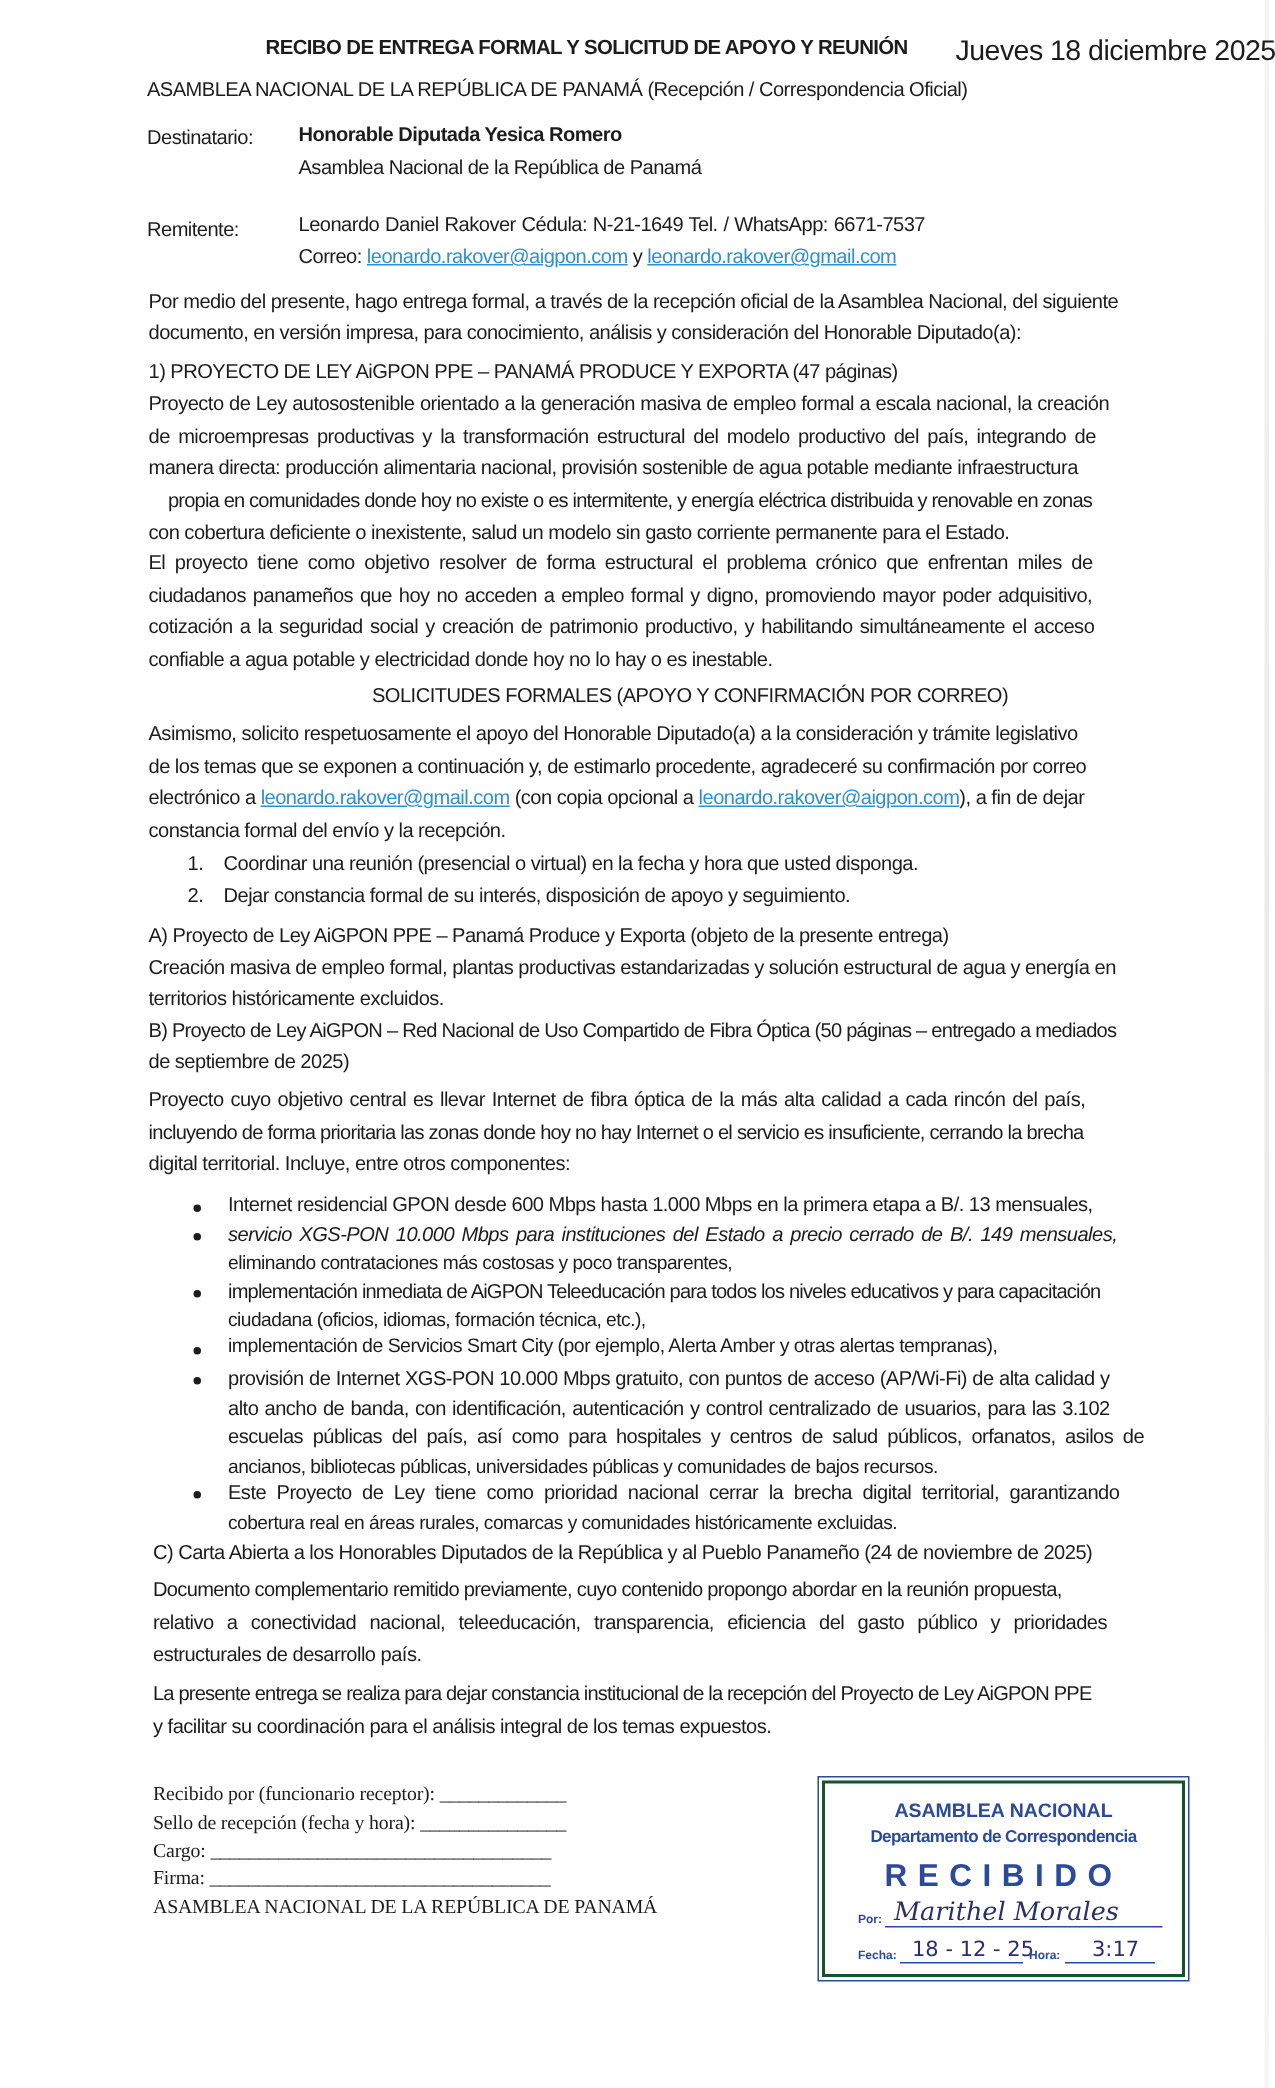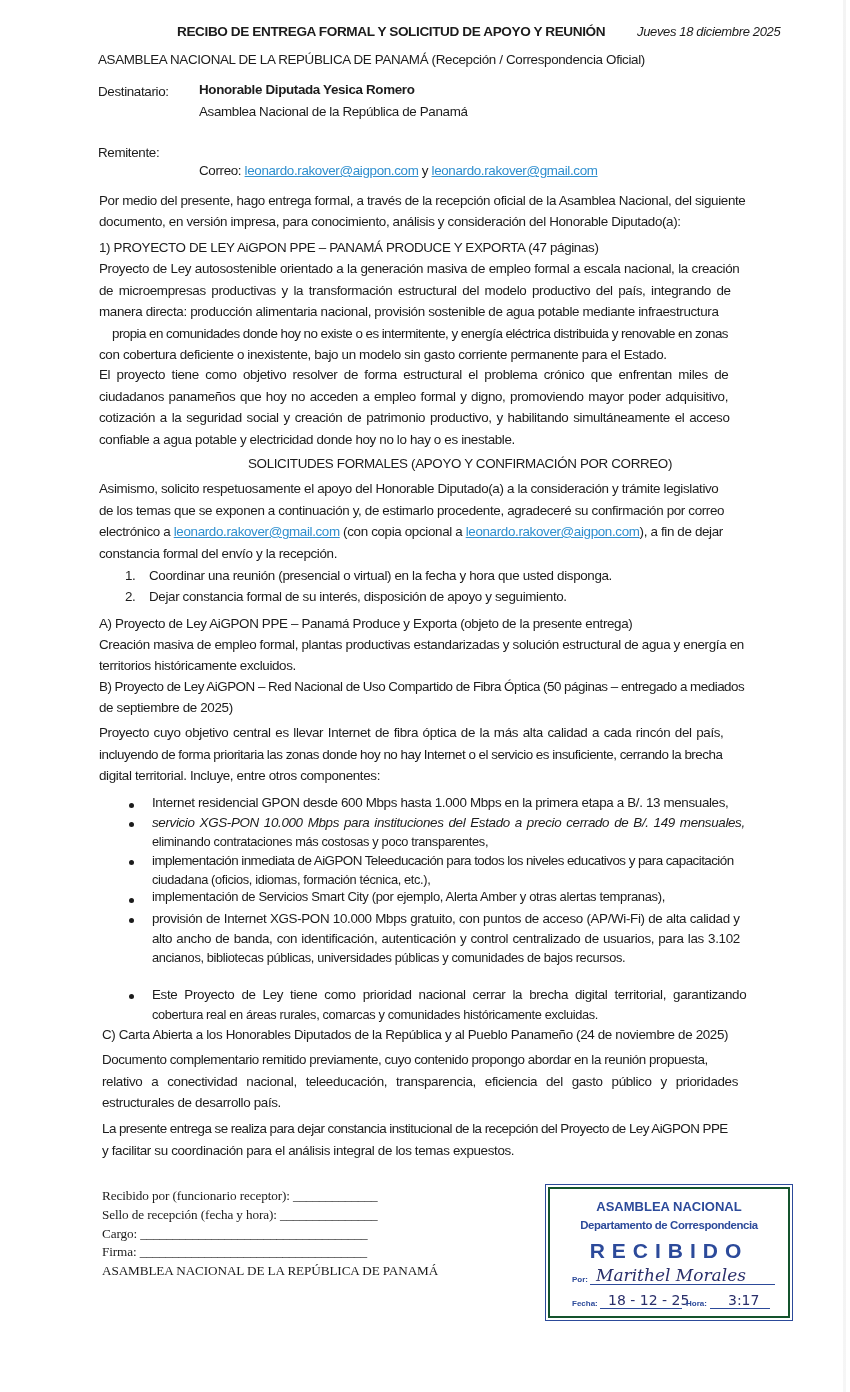--- a/index.html
+++ b/index.html
@@ -31,42 +31,43 @@
     .stamp .uline { position: absolute; border-bottom: 1px solid #2c4a9a; }
     .vscan { position: absolute; right: 4px; top: 0; width: 3px; height: 1392px; background: linear-gradient(#f4f4f4,#eaeaea,#f6f6f6); }
   </style>
 </head>
 <body>
 
 <div class="page">
   <div class="vscan"></div>
 
   <div class="abs title" style="left:177px; top:24px;">RECIBO DE ENTREGA FORMAL Y SOLICITUD DE APOYO Y REUNIÓN</div>
-  <div class="abs t" style="left:637px; top:24px; font-size:13px;font-style:italic;">Jueves 18 diciembre 2025</div>
+  <div class="abs t" style="left:637px; top:24px; font-size:19px;">Jueves 18 diciembre 2025</div>
   <div class="abs t" style="left:98px; top:52px;">ASAMBLEA NACIONAL DE LA REPÚBLICA DE PANAMÁ  (Recepción / Correspondencia Oficial)</div>
 
   <div class="abs t" style="left:98px; top:84px;">Destinatario:</div>
   <div class="abs t bold" style="left:199px; top:82px;">Honorable Diputada Yesica Romero</div>
   <div class="abs t" style="left:199px; top:104px;">Asamblea Nacional de la República de Panamá</div>
 
   <div class="abs t" style="left:98px; top:145px;">Remitente:</div>
+  <div class="abs t" style="left:199px; top:142px; word-spacing:0.5px;">Leonardo Daniel Rakover Cédula: N-21-1649    Tel. / WhatsApp: 6671-7537</div>
   <div class="abs t" style="left:199px; top:163px;">
     <span>Correo: </span><a class="link">leonardo.rakover@aigpon.com</a><span> y </span><a class="link">leonardo.rakover@gmail.com</a>
   </div>
 
   <div class="abs t" style="left:99px; top:193px;">Por medio del presente, hago entrega formal, a través de la recepción oficial de la Asamblea Nacional, del siguiente</div>
   <div class="abs t" style="left:99px; top:214px;">documento, en versión impresa, para conocimiento, análisis y consideración del Honorable Diputado(a):</div>
 
   <div class="abs t" style="left:99px; top:240px;">1) PROYECTO DE LEY AiGPON PPE – PANAMÁ PRODUCE Y EXPORTA (47 páginas)</div>
   <div class="abs t line" style="left:99px; top:258px;">
     <div style="word-spacing:0.3px;">Proyecto de Ley autosostenible orientado a la generación masiva de empleo formal a escala nacional, la creación</div>
     <div style="word-spacing:2.2px;">de microempresas productivas y la transformación estructural del modelo productivo del país, integrando de</div>
     <div>manera directa: producción alimentaria nacional, provisión sostenible de agua potable mediante infraestructura</div>
     <div style="letter-spacing:-0.55px;margin-left:13px;">propia en comunidades donde hoy no existe o es intermitente, y energía eléctrica distribuida y renovable en zonas</div>
-    <div>con cobertura deficiente o inexistente, bajo un modelo sin gasto corriente permanente para el Estado.</div>
+    <div>con cobertura deficiente o inexistente, salud un modelo sin gasto corriente permanente para el Estado.</div>
   </div>
   <div class="abs t line" style="left:99px; top:364px;">
     <div style="word-spacing:3px;">El proyecto tiene como objetivo resolver de forma estructural el problema crónico que enfrentan miles de</div>
     <div style="word-spacing:1.2px;">ciudadanos panameños que hoy no acceden a empleo formal y digno, promoviendo mayor poder adquisitivo,</div>
     <div style="word-spacing:1.4px;">cotización a la seguridad social y creación de patrimonio productivo, y habilitando simultáneamente el acceso</div>
     <div>confiable a agua potable y electricidad donde hoy no lo hay o es inestable.</div>
   </div>
 
   <div class="abs t" style="left:248px; top:456px;">SOLICITUDES FORMALES (APOYO Y CONFIRMACIÓN POR CORREO)</div>
   <div class="abs t line" style="left:99px; top:478px;">
@@ -111,20 +112,21 @@
     <div style="font-size:12.8px;">ciudadana (oficios, idiomas, formación técnica, etc.),</div>
   </div>
 
   <div class="bullet-dot" style="left:129px; top:898px;"></div>
   <div class="abs t" style="left:152px; top:889px; font-size:13px;">implementación de Servicios Smart City (por ejemplo, Alerta Amber y otras alertas tempranas),</div>
 
   <div class="bullet-dot" style="left:129px; top:918px;"></div>
   <div class="abs t" style="left:152px; top:909px; line-height:19.5px;">
     <div style="word-spacing:0.2px;">provisión de Internet XGS-PON 10.000 Mbps gratuito, con puntos de acceso (AP/Wi-Fi) de alta calidad y</div>
     <div style="word-spacing:0.8px;">alto ancho de banda, con identificación, autenticación y control centralizado de usuarios, para las 3.102</div>
+    <div style="word-spacing:3px;">escuelas públicas del país, así como para hospitales y centros de salud públicos, orfanatos, asilos de</div>
     <div style="font-size:12.8px;">ancianos, bibliotecas públicas, universidades públicas y comunidades de bajos recursos.</div>
   </div>
 
   <div class="bullet-dot" style="left:129px; top:994px;"></div>
   <div class="abs t" style="left:152px; top:985px; line-height:19.5px;">
     <div style="word-spacing:3.6px;">Este Proyecto de Ley tiene como prioridad nacional cerrar la brecha digital territorial, garantizando</div>
     <div style="font-size:12.8px;">cobertura real en áreas rurales, comarcas y comunidades históricamente excluidas.</div>
   </div>
 
   <div class="abs t" style="left:102px; top:1027px;">C) Carta Abierta a los Honorables Diputados de la República y al Pueblo Panameño  (24 de noviembre de 2025)</div>

